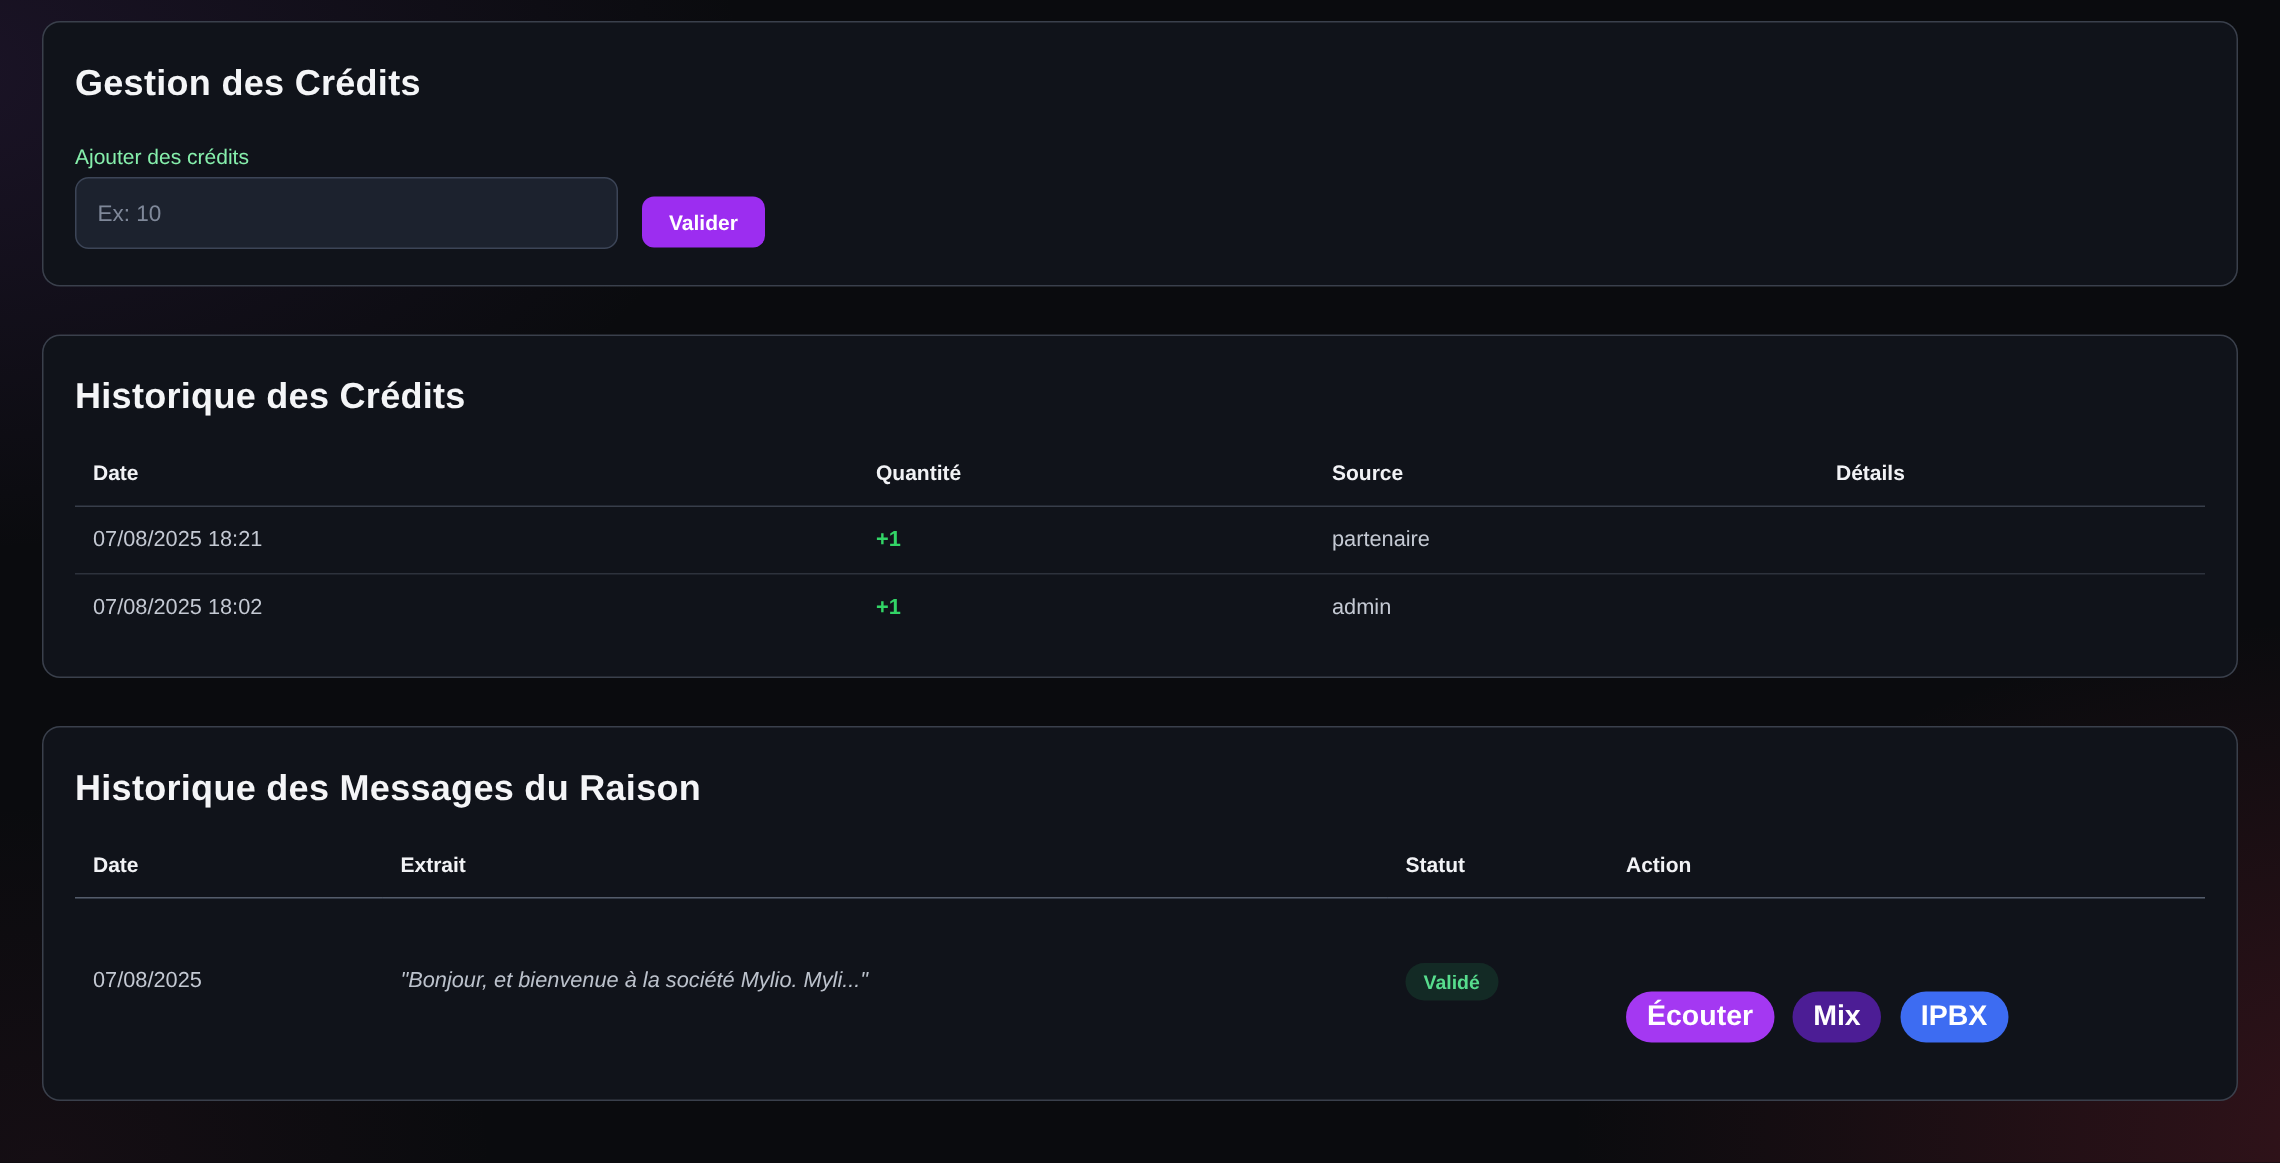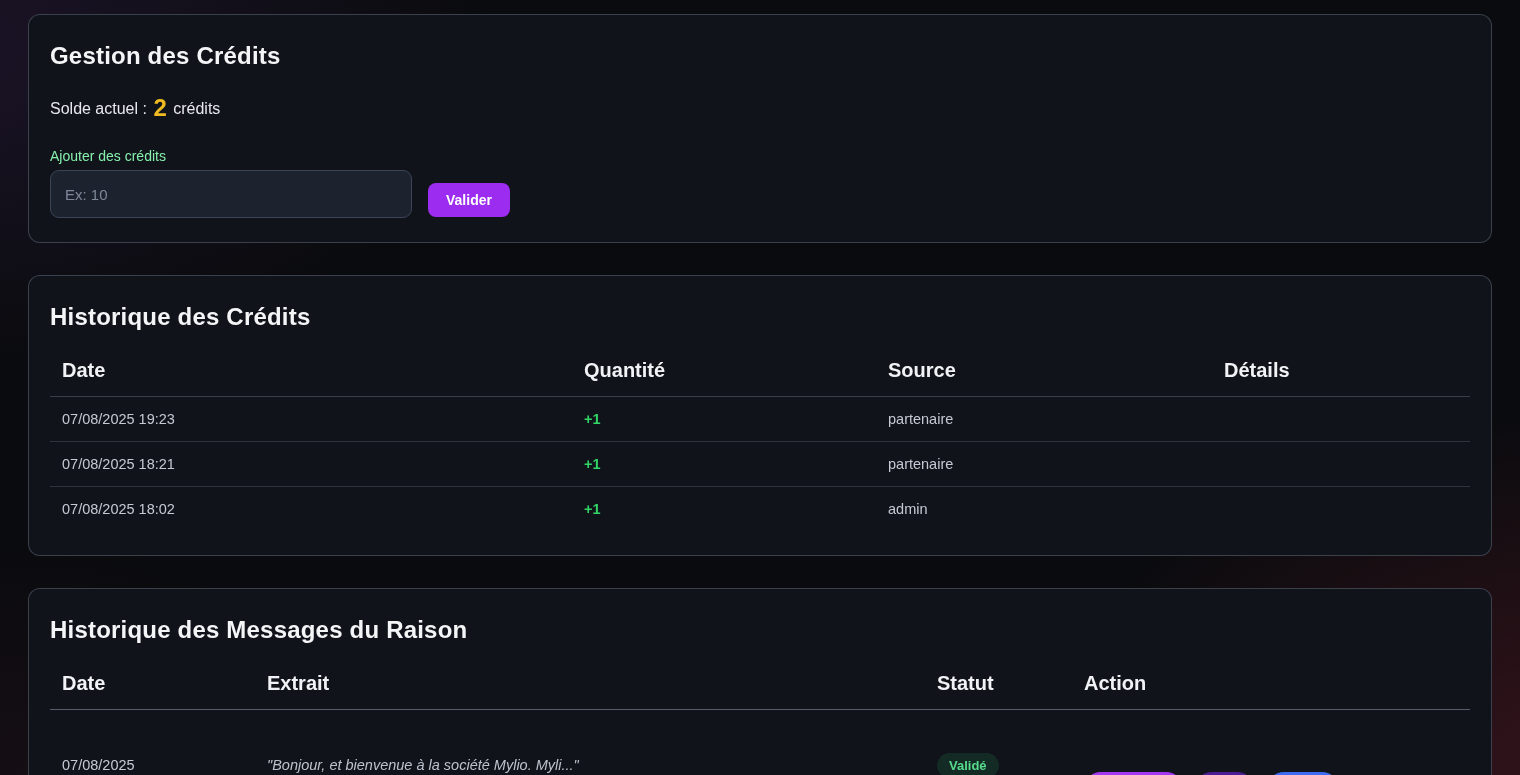--- a/index.html
+++ b/index.html
@@ -64,21 +64,21 @@
     font-weight: bold;
     font-family: "Liberation Sans", sans-serif;
     cursor: pointer;
     margin-bottom: 1px;
     text-align: center;
   }
   
   table { width: 100%; border-collapse: collapse; table-layout: fixed; margin-top: 16px; }
   th {
     text-align: left;
-    font-size: 20px;
+    font-size: 14px;
     font-weight: bold;
     color: #f1f2f5;
     padding: 12px 12px 14px 12px;
     border-bottom: 1px solid rgba(148,163,184,0.30);
   }
   td {
     font-size: 14.5px;
     color: #c4c9d3;
     padding: 14px 12px;
     vertical-align: middle;
@@ -113,25 +113,20 @@
   .action-mix { background: #4c1d95; margin-top: 48px; }
   .action-ipbx { background: #3d6cf2; }
 </style>
 </head>
 <body>
 
 <div class="page">
 
   <section class="card">
     <h2 class="card-title">Gestion des Crédits</h2>
-    <p class="balance-line">
-      <span>Solde actuel :</span>
-      <span class="balance-value">2</span>
-      <span>crédits</span>
-    </p>
     <div class="form-row">
       <div class="field field-amount">
         <label>Ajouter des crédits</label>
         <input type="text" placeholder="Ex: 10" style="">
       </div>
       <button class="btn-primary">Valider</button>
     </div>
   </section>
 
   <section class="card">
@@ -146,26 +141,20 @@
       <thead>
         <tr>
           <th>Date</th>
           <th>Quantité</th>
           <th>Source</th>
           <th>Détails</th>
         </tr>
       </thead>
       <tbody>
         <tr>
-          <td>07/08/2025 19:23</td>
-          <td class="qty-positive">+1</td>
-          <td>partenaire</td>
-          <td></td>
-        </tr>
-        <tr>
           <td>07/08/2025 18:21</td>
           <td class="qty-positive">+1</td>
           <td>partenaire</td>
           <td></td>
         </tr>
         <tr>
           <td>07/08/2025 18:02</td>
           <td class="qty-positive">+1</td>
           <td>admin</td>
           <td></td>

